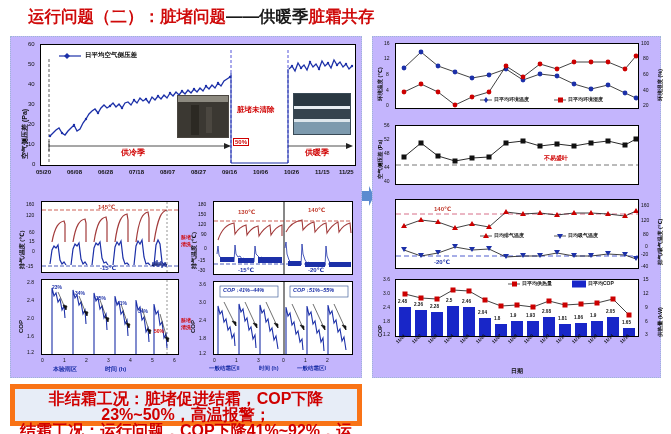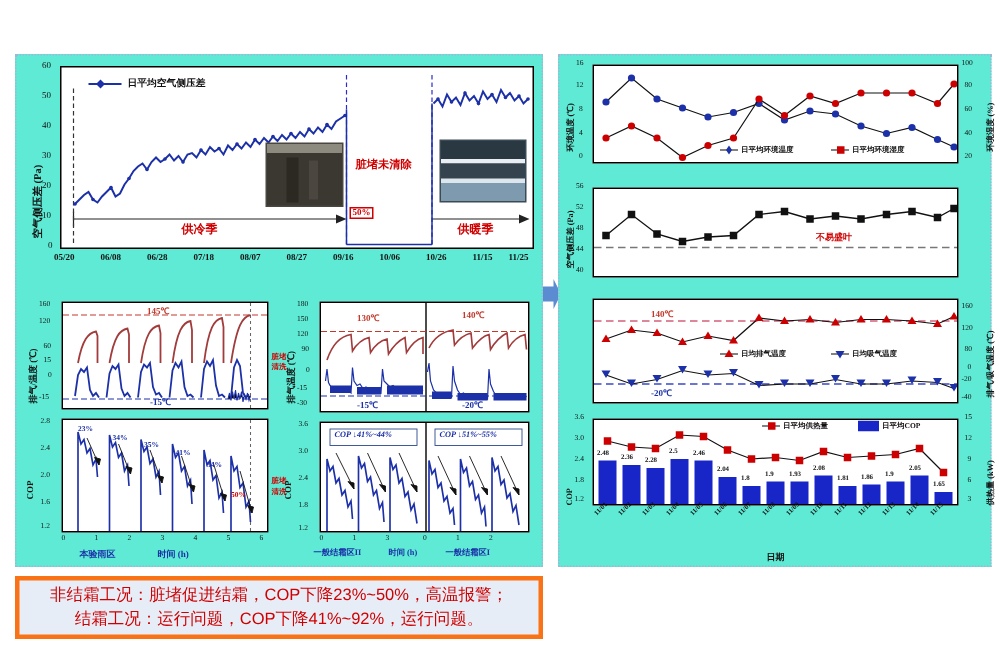--- a/index.html
+++ b/index.html
@@ -18,36 +18,35 @@
     font-size:16.5px;font-weight:bold;white-space:nowrap;
     letter-spacing:0px;
   }
   #title .red{color:#cf0a0a;}
   #title .blk{color:#1a1a1a;}
 
   
   .panel{
     position:absolute;
     border:1px dotted #9fb6d6;
-    background:#5eead4;
+    background:#c4b5fd;
     box-sizing:border-box;
-    font-family:Liberation Serif, serif;
   }
   #left-panel{left:10px;top:36px;width:352px;height:342px;}
   #right-panel{left:372px;top:36px;width:289px;height:342px;}
 
   
   .concl{
     position:absolute;
     box-sizing:border-box;
-    border:3px solid #f97316;
+    border:5px solid #f97316;
     background:#e7edf7;
     text-align:center;
-    font-weight:normal;
-    font-size:11px;
+    font-weight:bold;
+    font-size:16px;
     line-height:16px;
     padding-top:2px;
     color:#111;
   }
   #left-concl{left:10px;top:384px;width:352px;height:42px;}
   #right-concl{left:372px;top:384px;width:289px;height:42px;}
   .concl .red{color:#d00000;}
 
   
   #mid-arrow{position:absolute;left:362px;top:185px;width:12px;height:22px;}
@@ -60,20 +59,23 @@
   .annot{position:absolute;font-size:7px;font-weight:bold;white-space:nowrap;}
   .leg{position:absolute;font-size:6px;white-space:nowrap;color:#111;}
 
   svg{display:block;}
 </style>
 </head>
 <body>
 
 <div class="slide">
 
+  <div id="title">
+    <span class="red">运行问题（二）：</span><span class="red">脏堵问题</span><span class="blk">——供暖季</span><span class="red">脏霜共存</span>
+  </div>
 
   <div class="panel" id="left-panel">
 
     <div class="chart" style="left:0;top:2px;width:352px;height:158px;">
 
       <div class="axlbl rot" style="left:9px;top:120px;font-size:7px;font-weight:bold;">空气侧压差 (Pa)</div>
 
       <div class="axlbl" style="left:17px;top:2px;">60</div>
       <div class="axlbl" style="left:17px;top:22px;">50</div>
       <div class="axlbl" style="left:17px;top:42px;">40</div>

